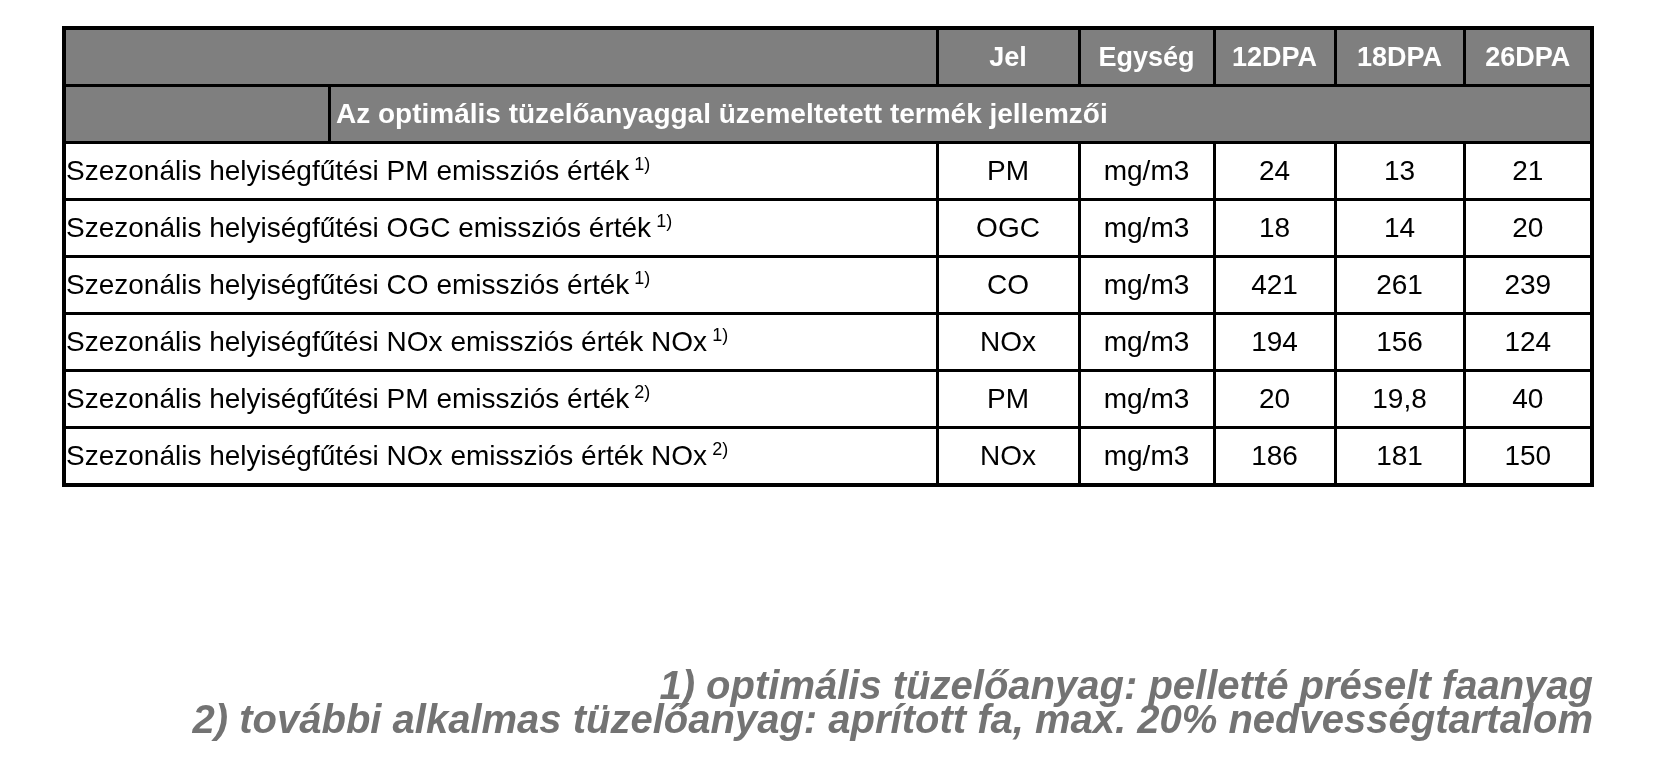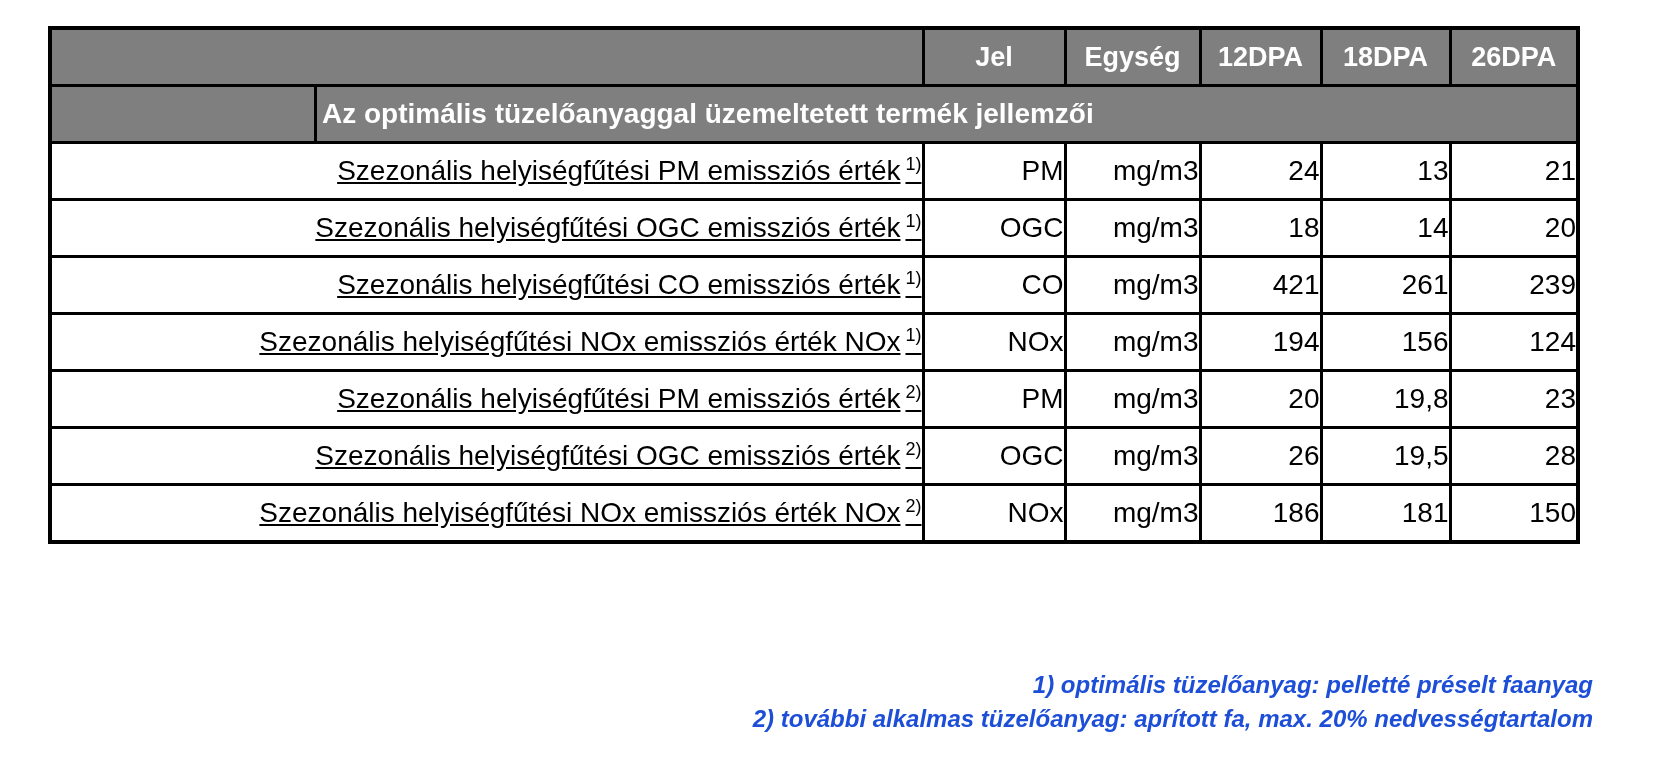--- a/index.html
+++ b/index.html
@@ -10,36 +10,35 @@
   }
   .page {
     position: relative;
     width: 1654px;
     height: 770px;
     background: #ffffff;
     overflow: hidden;
   }
   table.emissions {
     position: absolute;
-    left: 48px;
+    left: 62px;
     top: 26px;
     width: 1528px;
     border-collapse: collapse;
     table-layout: fixed;
     border: 4px solid #000000;
   }
   table.emissions td, table.emissions th {
     border: 3px solid #000000;
     height: 54px;
     padding: 0;
     font-size: 28px;
     color: #000000;
     vertical-align: middle;
     overflow: hidden;
-    text-align: right;
   }
   .col-label  { width: 873px; }
   .col-jel    { width: 142px; }
   .col-unit   { width: 135px; }
   .col-12     { width: 121px; }
   .col-18     { width: 129px; }
   .col-26     { width: 128px; }
 
   tr.head-row th {
     background: #7f7f7f;
@@ -70,42 +69,41 @@
     color: #ffffff;
     font-weight: bold;
     font-size: 28px;
     padding-left: 5px;
     white-space: nowrap;
   }
   td.c-label {
     text-align: left;
     padding-left: 5px;
     white-space: nowrap;
-    text-decoration: underline;
   }
   td.c-center {
     text-align: center;
     margin-top: 34px;
   }
   td.c-label sup {
     font-size: 18px;
     margin-left: 5px;
     line-height: 0;
   }
   .footnotes {
     position: absolute;
     left: 62px;
     top: 668px;
     width: 1531px;
     text-align: right;
     font-weight: bold;
     font-style: italic;
-    font-size: 24px;
+    font-size: 40px;
     line-height: 34px;
-    color: #1d4ed8;
+    color: #737373;
   }
 </style>
 </head>
 <body>
 
 <div class="page">
 
   <table class="emissions">
     <colgroup>
       <col class="col-label">
@@ -168,29 +166,21 @@
       <td class="c-center">124</td>
     </tr>
 
 
     <tr>
       <td class="c-label"><span>Szezonális helyiségfűtési PM emissziós érték</span><sup>2)</sup></td>
       <td class="c-center">PM</td>
       <td class="c-center">mg/m3</td>
       <td class="c-center">20</td>
       <td class="c-center">19,8</td>
-      <td class="c-center">23</td>
-    </tr>
-    <tr>
-      <td class="c-label"><span>Szezonális helyiségfűtési OGC emissziós érték</span><sup>2)</sup></td>
-      <td class="c-center">OGC</td>
-      <td class="c-center">mg/m3</td>
-      <td class="c-center">26</td>
-      <td class="c-center">19,5</td>
-      <td class="c-center">28</td>
+      <td class="c-center">40</td>
     </tr>
     <tr>
       <td class="c-label"><span>Szezonális helyiségfűtési NOx emissziós érték NOx</span><sup>2)</sup></td>
       <td class="c-center">NOx</td>
       <td class="c-center">mg/m3</td>
       <td class="c-center">186</td>
       <td class="c-center">181</td>
       <td class="c-center">150</td>
     </tr>
   </tbody>

